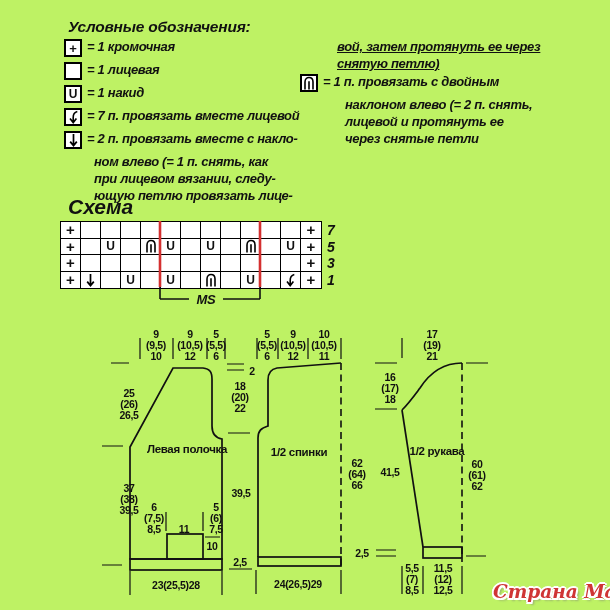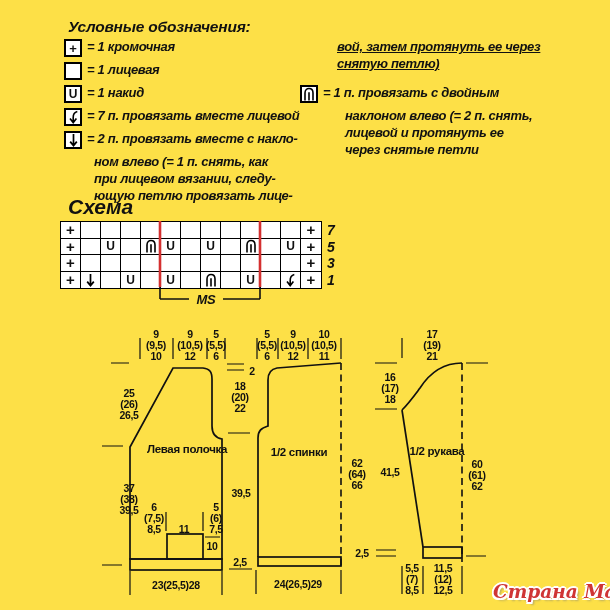--- a/index.html
+++ b/index.html
@@ -1,16 +1,16 @@
 <!DOCTYPE html>
 <html><head>
 <meta charset="utf-8">
 <style>
   html,body{margin:0;padding:0;background:#fff;}
-  .canvas{position:relative;width:610px;height:610px;background:#fde047;overflow:hidden;
+  .canvas{position:relative;width:610px;height:610px;background:#bef264;overflow:hidden;
           font-family:"Liberation Sans",sans-serif;color:#111;}
   .legend-title{position:absolute;left:68px;top:18px;font-style:italic;font-weight:bold;
                 font-size:15.5px;letter-spacing:-0.2px;}
   .leg-col{position:absolute;font-style:italic;font-weight:bold;font-size:13px;
            line-height:17px;letter-spacing:-0.3px;white-space:nowrap;}
   .leg-col.left{left:64px;top:38px;}
   .leg-col.right{left:300px;top:38px;}
   .leg-item{display:flex;align-items:flex-start;margin-bottom:4px;}
   .sym-box{width:14px;height:14px;border:2px solid #000;display:inline-flex;align-items:center;
            justify-content:center;margin-right:5px;margin-top:1px;flex:none;font-style:normal;
@@ -83,21 +83,21 @@
       <span>= 2 п. провязать вместе с накло-</span>
     </div>
     <div class="cont">ном влево (= 1 п. снять, как</div>
     <div class="cont">при лицевом вязании, следу-</div>
     <div class="cont">ющую петлю провязать лице-</div>
   </div>
 
   <div class="leg-col right">
     <div class="cont2">вой, затем протянуть ее через</div>
     <div class="cont2">снятую петлю)</div>
-    <div class="leg-item" style="margin-top:12px;">
+    <div class="leg-item" style="margin-top:1px;">
       <span class="sym-box">
           <svg width="12" height="14" viewBox="0 0 12 14">
             <path d="M2,13.6 V6 C2,2.7 4.1,1.5 6,1.5 C7.9,1.5 10,2.7 10,6 V13.6 M6,5.2 V13.6" stroke="#000" stroke-width="1.6" fill="none"></path>
           </svg>
         </span>
       <span>= 1 п. провязать с двойным</span>
     </div>
     <div class="cont3">наклоном влево (= 2 п. снять,</div>
     <div class="cont3">лицевой и протянуть ее</div>
     <div class="cont3">через снятые петли</div>

